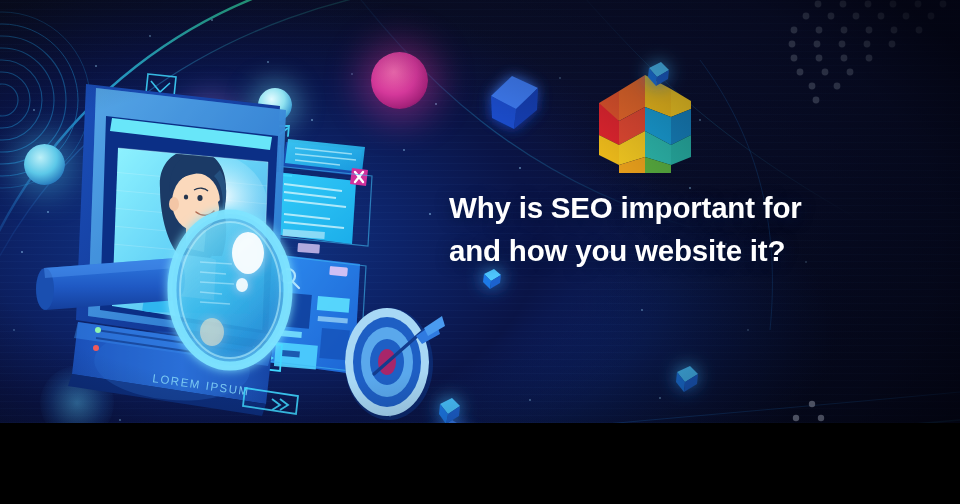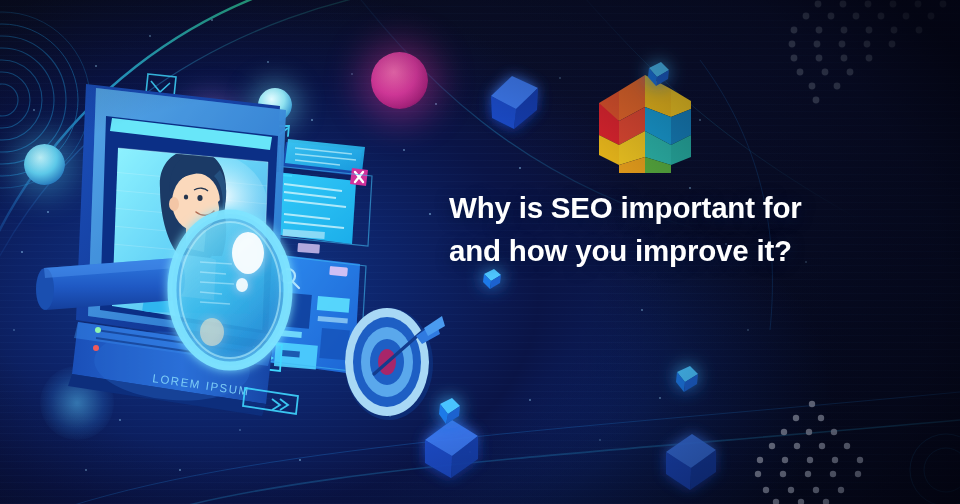--- a/index.html
+++ b/index.html
@@ -3,21 +3,21 @@
 <meta charset="utf-8">
 <style>
   * { margin:0; padding:0; box-sizing:border-box; }
   html,body { background:#000; }
   body {
     font-family:"Liberation Sans", sans-serif;
     width:960px; height:504px; overflow:hidden;
   }
   #banner {
     position:relative;
-    width:960px; height:504px;
+    width:960px; height:423px;
     overflow:hidden;
     background:#0b0f23;
   }
   
   .bg-base {
     position:absolute; inset:0;
     background:
       radial-gradient(ellipse 62% 80% at 22% 58%, #123a8f 0%, #0d2368 32%, #0a1446 55%, rgba(8,14,48,0) 78%),
       radial-gradient(ellipse 50% 60% at 52% 78%, #0e2a7a 0%, rgba(10,20,70,0) 70%),
       linear-gradient(160deg, #0a0e22 0%, #0b1030 40%, #070c26 72%, #06091c 100%);
@@ -573,16 +573,16 @@
       <polygon points="649,68 661,62 669,70 657,77" fill="#4fc8ff"></polygon>
       <polygon points="649,68 657,77 656,86 648,77" fill="#1f7ae8"></polygon>
       <polygon points="657,77 669,70 668,79 656,86" fill="#1a62cf"></polygon>
     </g>
   </svg>
 
   <div class="bg-vignette"></div>
 
   <div class="headline">
     <span class="ln">Why is SEO important for</span>
-    <span class="ln">and how you improve it?</span>
+    <span class="ln">and how you website it?</span>
   </div>
 
 </div>
 
 </body></html>

